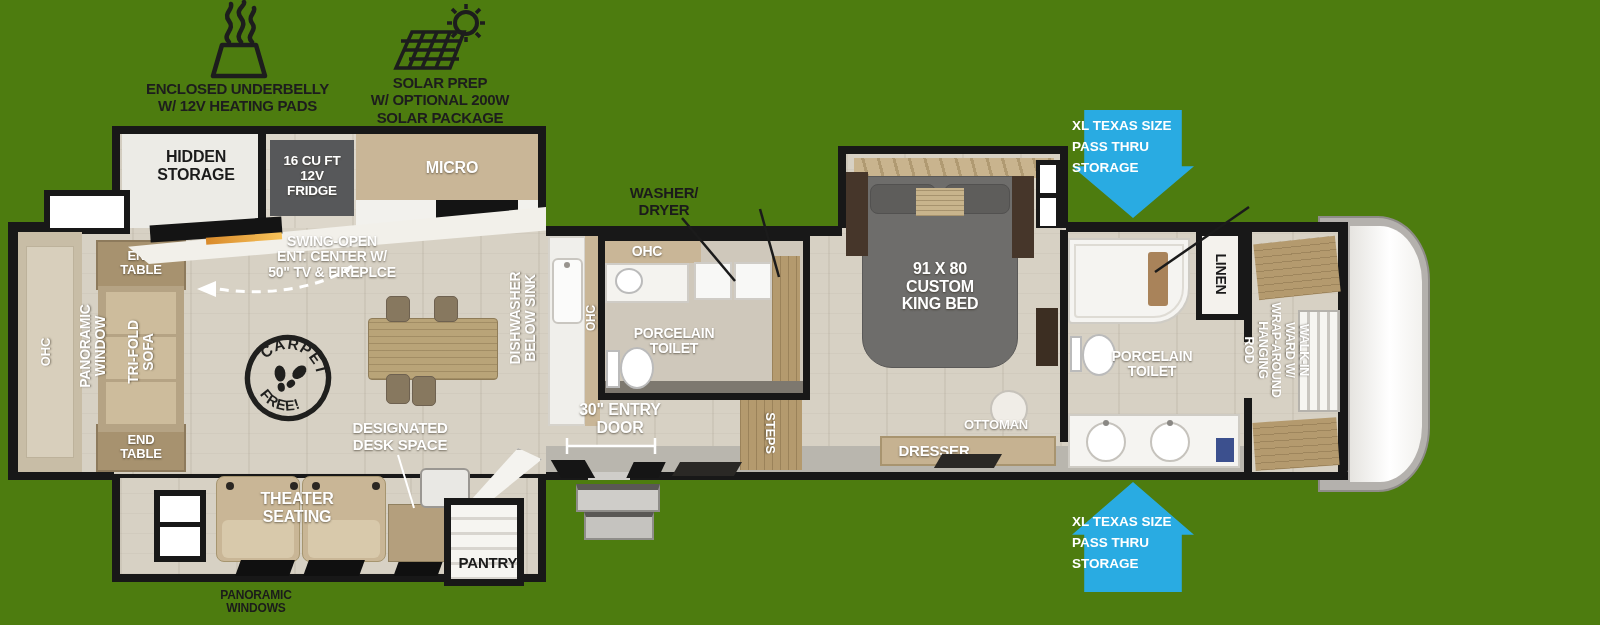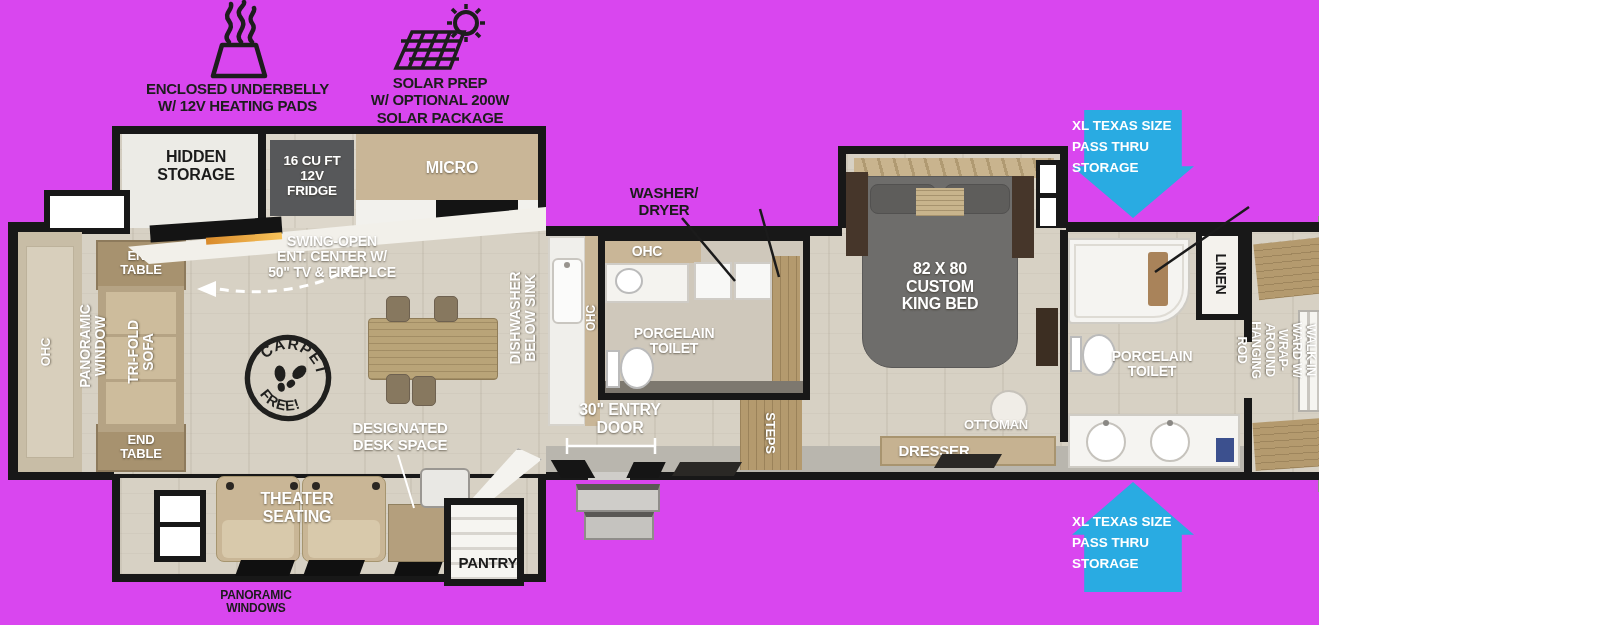--- a/index.html
+++ b/index.html
@@ -1,16 +1,16 @@
 <!DOCTYPE html>
 <html style="--accent-blue: #29ABE2; --wall: #181818; --floor: #d7d1c4; --cabinet-tan: #c9b697; --wood: #b49a6e; --dark-wood: #46362a; --bed-gray: #6e6d6b; --fridge-gray: #57585a; --entry-gray: #b9b6ae;"><head>
 <meta charset="utf-8">
 <style>
   html,body{margin:0;padding:0;background:#fff;}
-  .canvas{position:relative;width:1319px;height:625px;background:#d946ef;overflow:hidden;
+  .canvas{position:relative;width:1600px;height:625px;background:#4d7c0f;overflow:hidden;
           font-family:"Liberation Sans",sans-serif;font-weight:bold;}
   .abs{position:absolute;box-sizing:border-box;}
   .wall{position:absolute;background:var(--wall,#181818);box-sizing:border-box;}
   .lbl{position:absolute;font-weight:bold;text-align:center;white-space:pre-line;
        line-height:1.1;letter-spacing:-0.2px;transform:translate(-50%,-50%);}
   .lbl.white{color:#fff;text-shadow:0 1px 2px rgba(45,38,25,.6);}
   .lbl.black{color:#1b1b1b;}
   .lbl.ccw{transform:translate(-50%,-50%) rotate(-90deg);}
   .lbl.cw{transform:translate(-50%,-50%) rotate(90deg);}
   .floor{background-color:var(--floor,#d7d1c4);
@@ -209,21 +209,21 @@
   <div class="abs" style="left:676px;top:462px;width:62px;height:14px;background:#2a2825;transform:skewX(-30deg);"></div>
   <div class="abs" style="left:576px;top:484px;width:84px;height:28px;background:#cfcdc9;border:2px solid #8f8d89;border-top:6px solid #5a5855;"></div>
   <div class="abs" style="left:584px;top:512px;width:70px;height:28px;background:#c5c3bf;border:2px solid #8f8d89;border-top:5px solid #5a5855;"></div>
 
   <div class="abs" style="left:862px;top:176px;width:156px;height:192px;background:var(--bed-gray,#6e6d6b);border:1px solid #5a5958;border-radius:0 0 30px 30px;"></div>
   <div class="abs" style="left:870px;top:184px;width:66px;height:30px;background:#5e5d5b;border:1px solid #525150;border-radius:8px;"></div>
   <div class="abs" style="left:944px;top:184px;width:66px;height:30px;background:#5e5d5b;border:1px solid #525150;border-radius:8px;"></div>
   <div class="abs" style="left:916px;top:188px;width:48px;height:28px;background-color:#c8b48c;background-image:repeating-linear-gradient(0deg,rgba(90,70,40,.3) 0 1px,transparent 1px 5px);"></div>
   <div class="abs" style="left:846px;top:172px;width:22px;height:84px;background:var(--dark-wood,#46362a);"></div>
   <div class="abs" style="left:1012px;top:176px;width:22px;height:82px;background:var(--dark-wood,#46362a);"></div>
-  <div class="lbl white" style="left:940px;top:286px;font-size:16px;">82 X 80
+  <div class="lbl white" style="left:940px;top:286px;font-size:16px;">91 X 80
 CUSTOM
 KING BED</div>
   <div class="wall" style="left:1060px;top:230px;width:8px;height:212px;"></div>
   <div class="abs" style="left:1036px;top:308px;width:22px;height:58px;background:#3c2e22;"></div>
   <div class="abs" style="left:990px;top:390px;width:38px;height:38px;border-radius:50%;background:#f0ede7;border:2px solid #c6c2ba;"></div>
   <div class="lbl white" style="left:996px;top:425px;font-size:13px;">OTTOMAN</div>
   <div class="abs" style="left:880px;top:436px;width:176px;height:30px;background:#c6b291;border:2px solid #a8946f;"></div>
   <div class="lbl white" style="left:934px;top:451px;font-size:15px;">DRESSER</div>
   <div class="abs" style="left:938px;top:454px;width:60px;height:14px;background:#2a2825;transform:skewX(-30deg);"></div>
 

